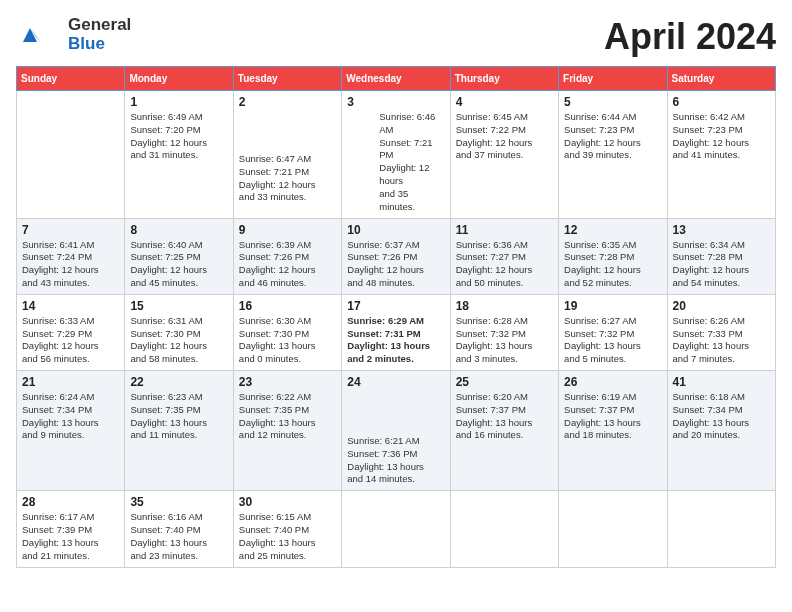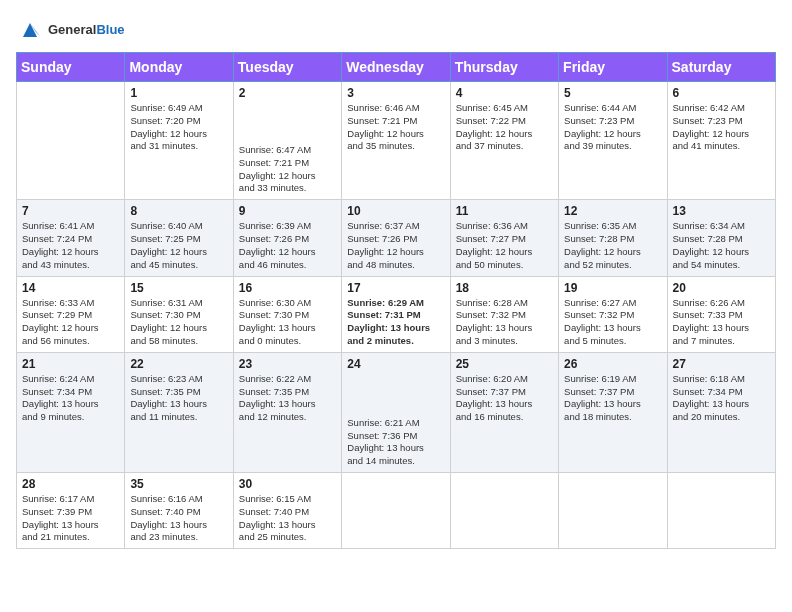--- a/index.html
+++ b/index.html
@@ -16,24 +16,25 @@
       align-items: flex-start;
       margin-bottom: 8px;
     }
     .logo {
       display: flex;
       align-items: center;
       gap: 4px;
     }
     .logo-text {
       display: flex;
-      flex-direction: row;
-      font-size: 13px;
+      flex-direction: column;
+      font-size: 17px;
       font-weight: bold;
       line-height: 1.1;
+      margin-left: 20px;
     }
     .logo-text .general { color: #333; }
     .logo-text .blue { color: #1a6bbd; }
     .logo-icon {
       width: 28px;
       height: 28px;
     }
     .title-block {
       text-align: right;
     }
@@ -45,23 +46,23 @@
     .location {
       font-size: 14px;
       color: #444;
     }
     .calendar {
       width: 100%;
       border-collapse: collapse;
       border: 1px solid #ccc;
     }
     .calendar th {
-      background: #8b5cf6;
+      background: #ef4444;
       color: #fff;
-      font-size: 14px;
+      font-size: 10px;
       font-weight: bold;
       padding: 6px 4px;
       text-align: left;
       border: 1px solid #5a9ad0;
     }
     .calendar td {
       vertical-align: top;
       border: 1px solid #d0d0d0;
       padding: 4px 5px;
       width: calc(100% / 7);
@@ -93,20 +94,21 @@
     <svg class="logo-icon" viewBox="0 0 40 40" xmlns="http://www.w3.org/2000/svg">
       <polygon points="10,30 30,30 20,10" fill="#1a6bbd"></polygon>
       <polygon points="20,10 35,30 28,22" fill="#3a9ad0"></polygon>
     </svg>
     <div class="logo-text">
       <span class="general">General</span>
       <span class="blue">Blue</span>
     </div>
   </div>
   <div class="title-block">
+    <div class="month-title">April 2024</div>
   </div>
 </div>
 
 <table class="calendar">
   <thead>
     <tr id="dow-row">
         <th>Sunday</th>
         <th>Monday</th>
         <th>Tuesday</th>
         <th>Wednesday</th>
@@ -127,21 +129,21 @@
         </td>
         <td>
           <span class="day-num">2</span>
           <div class="day-info" style="white-space: pre-line; margin-top: 44px;">Sunrise: 6:47 AM
 Sunset: 7:21 PM
 Daylight: 12 hours
 and 33 minutes.</div>
         </td>
         <td>
           <span class="day-num">3</span>
-          <div class="day-info" style="white-space: pre-line;">Sunrise: 6:46 AM
+          <div class="day-info" style="white-space: pre-line; margin-left: 32px;">Sunrise: 6:46 AM
 Sunset: 7:21 PM
 Daylight: 12 hours
 and 35 minutes.</div>
         </td>
         <td>
           <span class="day-num">4</span>
           <div class="day-info" style="white-space: pre-line;">Sunrise: 6:45 AM
 Sunset: 7:22 PM
 Daylight: 12 hours
 and 37 minutes.</div>
@@ -300,21 +302,21 @@
 and 16 minutes.</div>
         </td>
         <td>
           <span class="day-num">26</span>
           <div class="day-info" style="white-space: pre-line;">Sunrise: 6:19 AM
 Sunset: 7:37 PM
 Daylight: 13 hours
 and 18 minutes.</div>
         </td>
         <td>
-          <span class="day-num">27</span>
+          <span class="day-num">41</span>
           <div class="day-info" style="white-space: pre-line;">Sunrise: 6:18 AM
 Sunset: 7:34 PM
 Daylight: 13 hours
 and 20 minutes.</div>
         </td>
       </tr>
       <tr>
         <td>
           <span class="day-num">28</span>
           <div class="day-info" style="white-space: pre-line;">Sunrise: 6:17 AM

